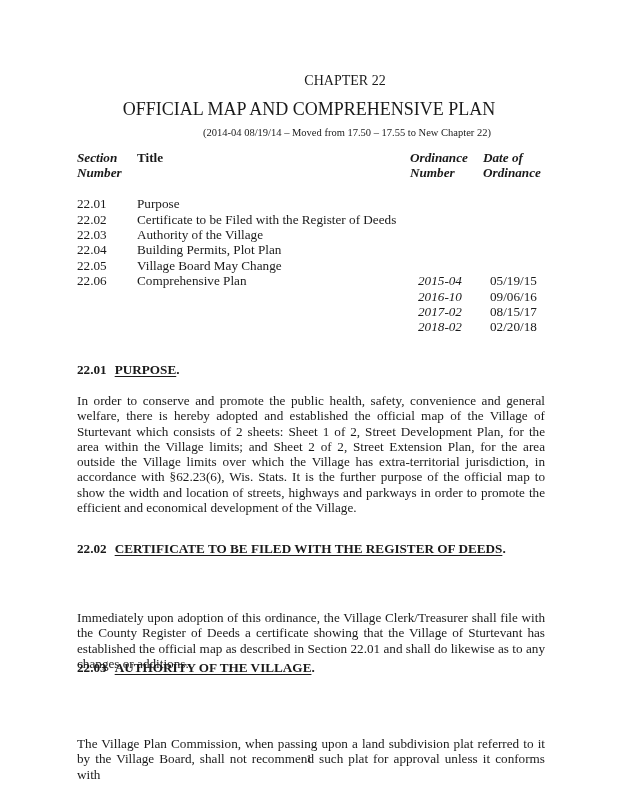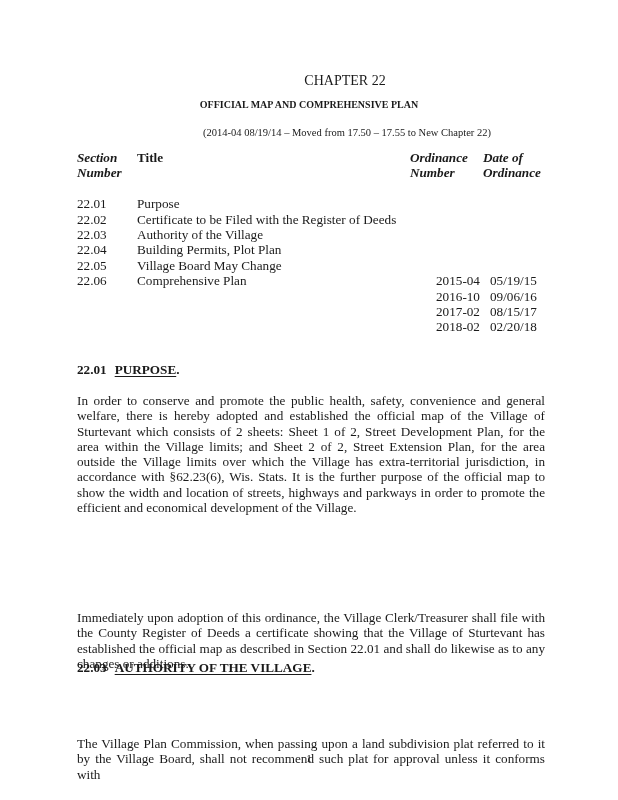--- a/index.html
+++ b/index.html
@@ -5,31 +5,31 @@
     html, body { margin: 0; padding: 0; background: #ffffff; }
     body {
       width: 618px; height: 800px; position: relative; overflow: hidden;
       font-family: "Liberation Serif", "DejaVu Serif", serif;
       color: #1a1a1a;
       font-size: 13.2px;
     }
     .page { position: absolute; left: 0; top: 0; width: 618px; height: 800px; }
     .center { position: absolute; left: 0; width: 618px; text-align: center; }
     #chapter { top: 73px; font-size: 14px; margin-left: 36px; }
-    #title { top: 99px; font-size: 10px; font-weight: bold; }
+    #title { top: 99px; font-size: 18px; font-weight: normal; }
     #subtitle { top: 127px; font-size: 10.5px; margin-left: 38px; }
 
     .toc { position: absolute; left: 77px; top: 150px; width: 480px; }
     .toc .row { position: relative; height: 15.4px; line-height: 15.4px; }
     .toc .hdr { font-weight: bold; }
     .toc .c1 { position: absolute; left: 0; }
     .toc .c2 { position: absolute; left: 60px; white-space: nowrap; }
     .toc .c3 { position: absolute; left: 333px; }
     .toc .c4 { position: absolute; left: 406px; }
-    .toc .d3 { position: absolute; left: 359px; }
+    .toc .d3 { position: absolute; left: 341px; font-style: italic; }
     .toc .d4 { position: absolute; left: 413px; }
     .it { font-style: italic; }
 
     .sec-head { position: absolute; left: 77px; font-weight: bold; font-size: 13.2px; }
     .sec-head .num { margin-right: 8px; }
     .sec-head .ttl { text-decoration: underline; text-underline-offset: 2px; }
     .para {
       position: absolute; left: 77px; width: 468px;
       text-align: justify; line-height: 15.3px; margin: 0;
     }
@@ -102,20 +102,23 @@
       <span class="d3">2018-02</span>
       <span class="d4">02/20/18</span>
     </div>
   </div>
 
   <div id="h1" class="sec-head">
     <span class="num">22.01</span><span class="ttl">PURPOSE</span><span>.</span>
   </div>
   <p id="p1" class="para">In order to conserve and promote the public health, safety, convenience and general welfare, there is hereby adopted and established the official map of the Village of Sturtevant which consists of 2 sheets:  Sheet 1 of 2, Street Development Plan, for the area within the Village limits; and Sheet 2 of 2, Street Extension Plan, for the area outside the Village limits over which the Village has extra-territorial jurisdiction, in accordance with §62.23(6), Wis. Stats.  It is the further purpose of the official map to show the width and location of streets, highways and parkways in order to promote the efficient and economical development of the Village.</p>
 
+  <div id="h2" class="sec-head">
+    <span class="num">22.02</span><span class="ttl">CERTIFICATE TO BE FILED WITH THE REGISTER OF DEEDS</span><span>.</span>
+  </div>
   <p id="p2" class="para">Immediately upon adoption of this ordinance, the Village Clerk/Treasurer shall file with the County Register of Deeds a certificate showing that the Village of Sturtevant has established the official map as described in Section 22.01 and shall do likewise as to any changes or additions.</p>
 
   <div id="h3" class="sec-head">
     <span class="num">22.03</span><span class="ttl">AUTHORITY OF THE VILLAGE</span><span>.</span>
   </div>
   <p id="p3" class="para">The Village Plan Commission, when passing upon a land subdivision plat referred to it by the Village Board, shall not recommend such plat for approval unless it conforms with</p>
 
   <div id="pagenum" class="center">1</div>
 </div>
 

